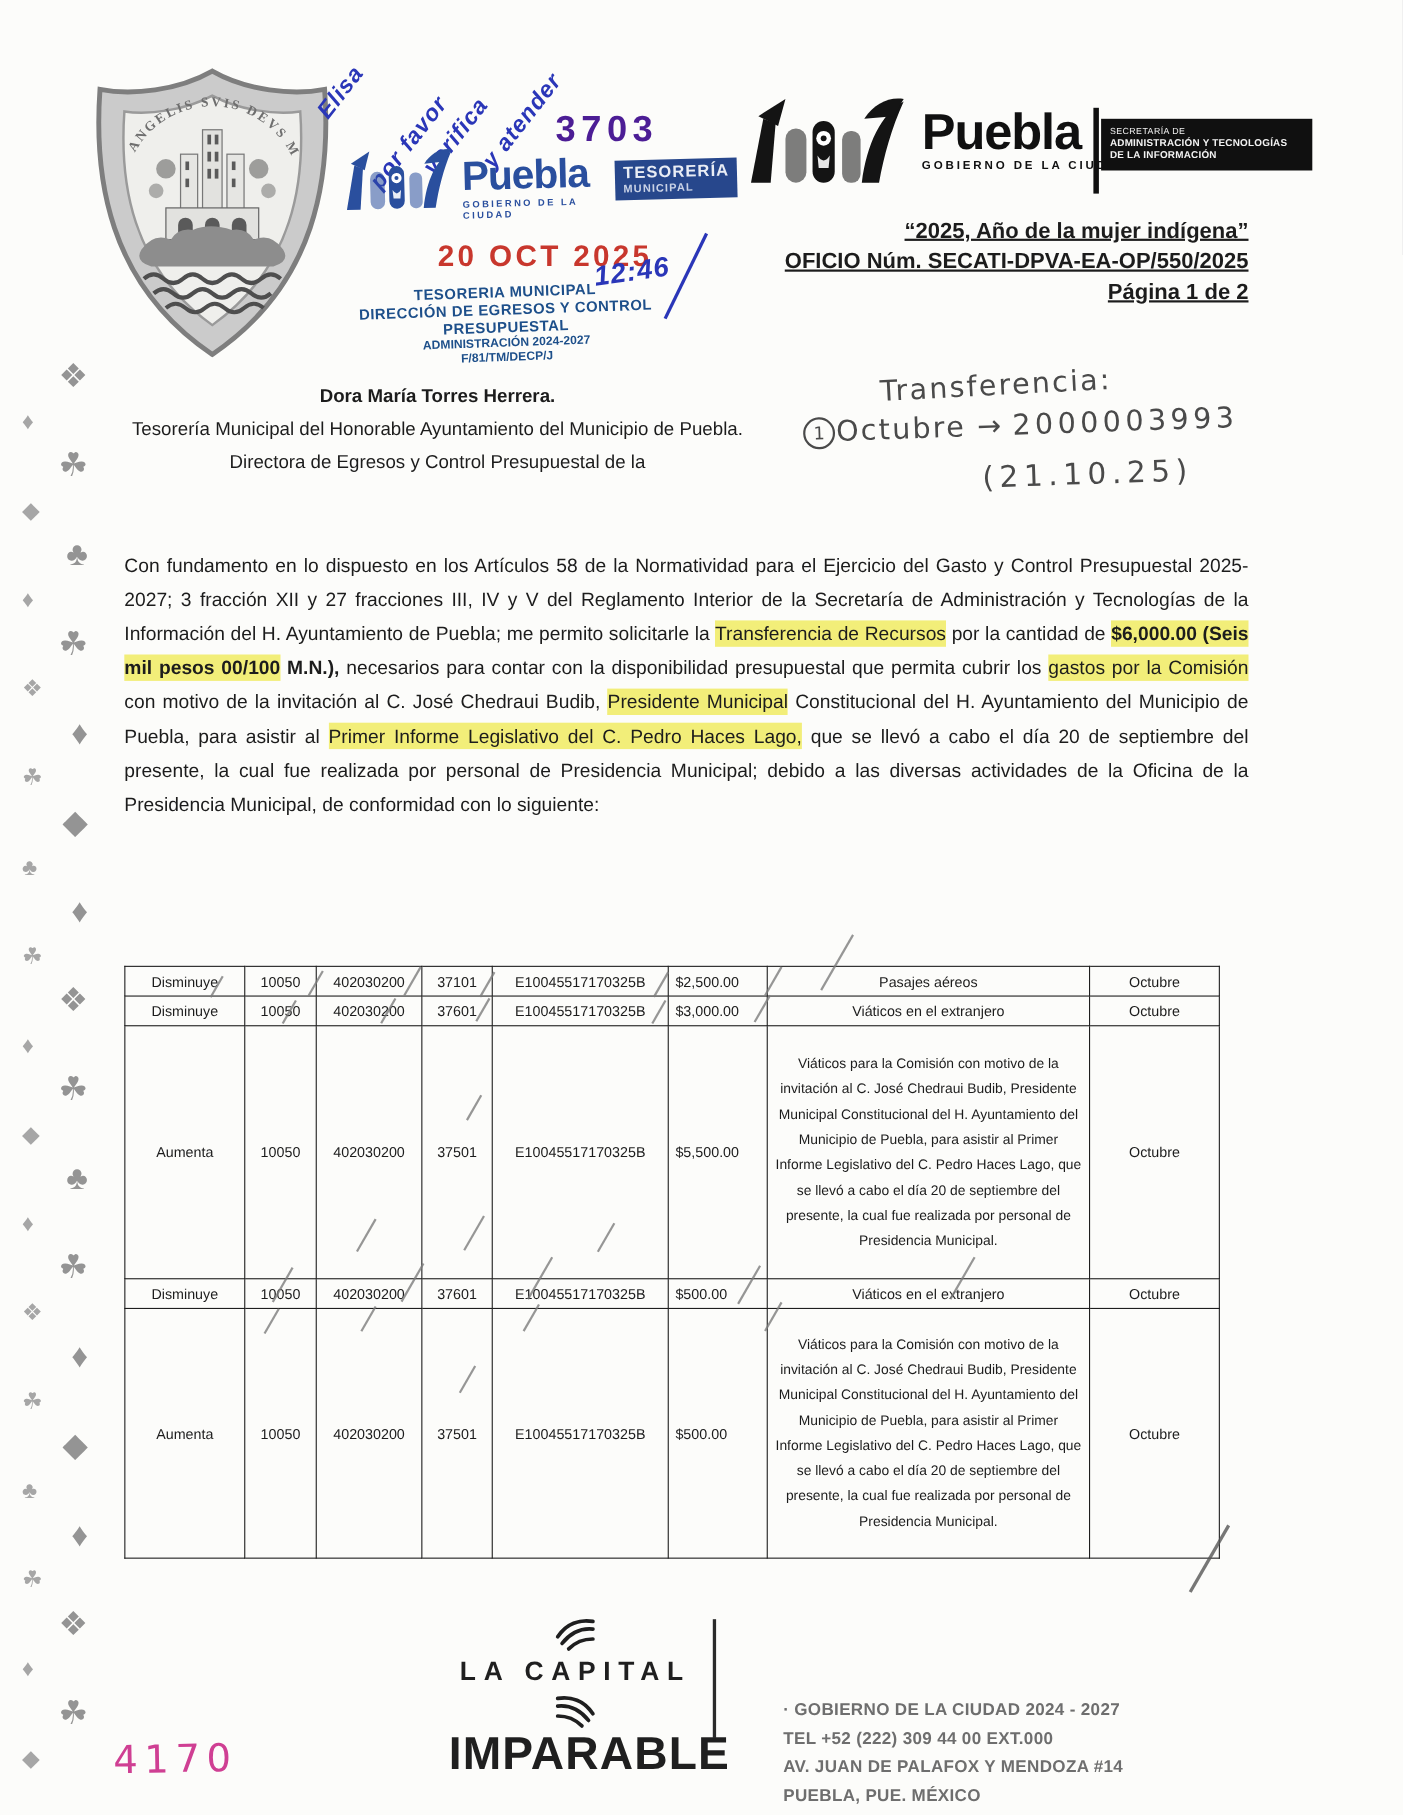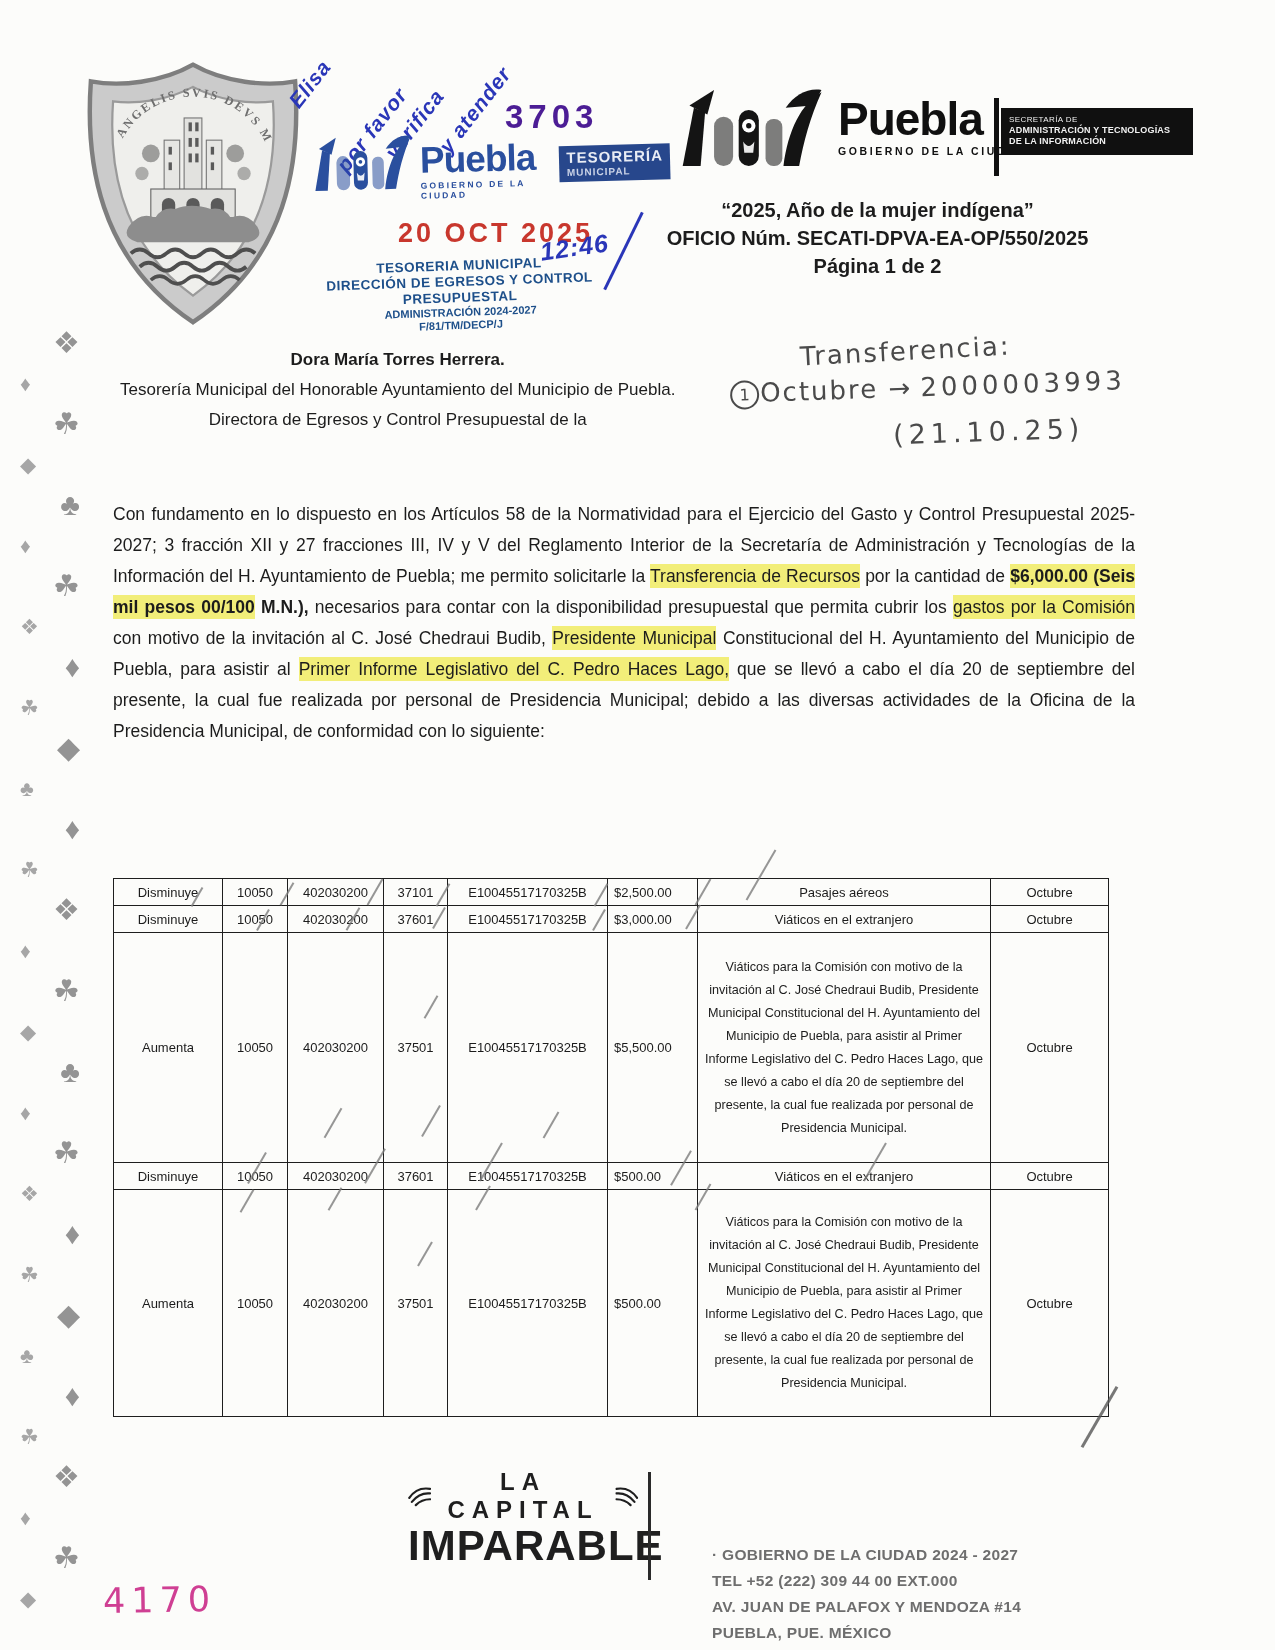--- a/index.html
+++ b/index.html
@@ -37,21 +37,21 @@
   .office-stamp div:nth-child(n+4){font-size:11px;}
   .slash{position:absolute;width:0;border-left:3px solid #2a36b8;transform-origin:center;}
 
   
   .hdr-brand{font-size:46px;font-weight:bold;letter-spacing:-1px;color:#101010;line-height:1;}
   .hdr-brand-sub{font-size:10.5px;font-weight:bold;letter-spacing:2.6px;color:#101010;margin-top:3px;}
   .hdr-bar{left:994px;top:98px;width:5px;height:78px;background:#101010;}
   .hdr-box{left:1001px;top:108px;width:176px;background:#101010;color:#f2f2f2;padding:7px 8px;line-height:1.25;}
   .hdr-box .s1{font-size:8px;letter-spacing:.4px;}
   .hdr-box .s2,.hdr-box .s3{font-size:9px;font-weight:bold;letter-spacing:.2px;}
-  .hdr-text{left:620px;top:196px;width:515px;text-align:center;font-weight:bold;font-size:20px;line-height:28px;}
+  .hdr-text{left:620px;top:196px;width:515px;text-align:right;font-weight:bold;font-size:20px;line-height:28px;text-decoration:underline;}
 
   
   .addressee{left:120px;top:345px;font-size:17px;line-height:30px;text-align:center;}
   .addressee .nm{font-weight:bold;}
 
   
   .pencil{color:#4a4a4a;letter-spacing:2px;font-family:"DejaVu Sans",sans-serif;}
   .ann1{left:800px;top:336px;font-size:26px;transform:rotate(-3deg);}
   .ann2{left:730px;top:372px;font-size:26px;transform:rotate(-2deg);white-space:nowrap;}
   .ann3{left:893px;top:416px;font-size:27px;letter-spacing:5px;transform:rotate(-2deg);}
@@ -74,21 +74,21 @@
   .r-lg5{height:227px;}
   .imp{text-align:left;padding-left:6px;}
   .act-long{font-size:12.6px;line-height:23px;padding:2px 6px;}
 
   
   .pm{position:absolute;width:0;border-left:2px solid #7c7c7c;transform:rotate(30deg);opacity:.8;}
   .pm-big{border-left-width:3px;border-color:#555;}
 
   
   .f-logo{left:408px;top:1468px;width:230px;text-align:center;color:#1f1f1f;}
-  .f-cap{display:flex;align-items:center;justify-content:center;gap:16px;}
+  .f-cap{display:flex;align-items:center;justify-content:flex-end;gap:4px;flex-direction:column;}
   .f-cap-txt{font-size:24px;font-weight:bold;letter-spacing:7px;}
   .f-imp{font-size:42px;font-weight:bold;letter-spacing:1px;line-height:1.05;}
   .f-bar{left:648px;top:1472px;width:3px;height:108px;background:#2a2a2a;}
   .f-right{left:712px;top:1542px;color:#6e6e6e;font-weight:bold;font-size:15.5px;line-height:26px;letter-spacing:.3px;}
   .pink{left:103px;top:1580px;color:#cf3f93;font-size:35px;letter-spacing:6px;
         font-family:"DejaVu Sans",sans-serif;transform:rotate(-1deg);}
 </style>
 </head>
 <body>
 

